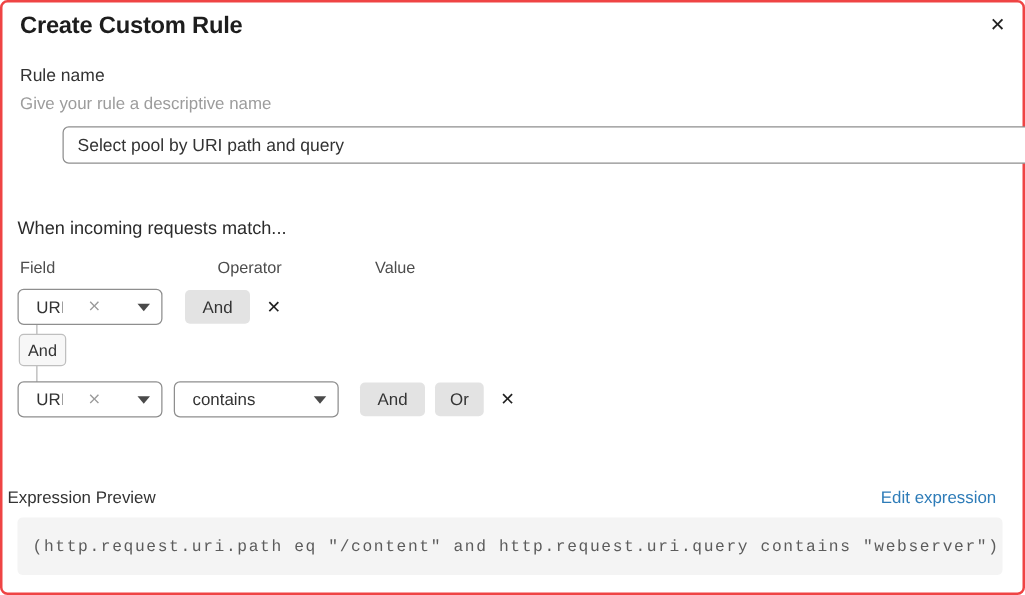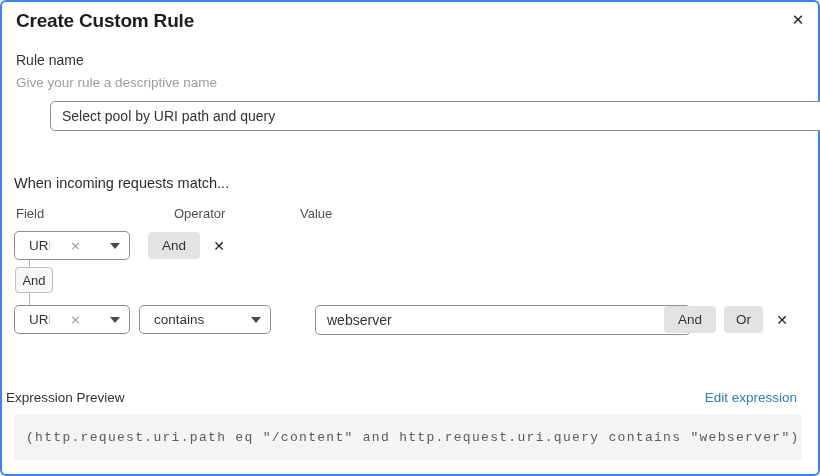--- a/index.html
+++ b/index.html
@@ -6,21 +6,21 @@
   html, body { background: #ffffff; }
   body {
     font-family: "Liberation Sans", sans-serif;
     width: 820px; height: 476px;
     position: relative;
   }
   .dialog {
     position: absolute; left: 0; top: 0;
     width: 820px; height: 476px;
     background: #ffffff;
-    border: 2px solid #3b82f6;
+    border: 2px solid #ef4444;
     border-radius: 6px;
   }
   .abs { position: absolute; }
 
   .title {
     left: 14px; top: 8px;
     font-size: 19px; font-weight: 700; color: #1d1d1d;
     letter-spacing: -0.2px;
   }
   .close-btn {
@@ -159,23 +159,20 @@
   <div class="abs cond-row row-2">
     <div class="select field-select">
       <span class="sel-text">URI Query St...</span>
       <span class="clear-x">×</span>
       <span class="caret"></span>
     </div>
     <div class="select operator-select">
       <span class="sel-text">contains</span>
       <span class="caret"></span>
     </div>
-    <div class="value-wrap">
-      <input class="text-input" type="text" value="webserver" style="">
-    </div>
     <button class="conn-btn">And</button>
     <button class="conn-btn or">Or</button>
     <div class="row-del">✕</div>
   </div>
 
   <div class="abs expr-label">Expression Preview</div>
   <div class="abs edit-link">Edit expression</div>
   <div class="abs code-block">(http.request.uri.path eq "/content" and http.request.uri.query contains "webserver")</div>
 
 </div>

